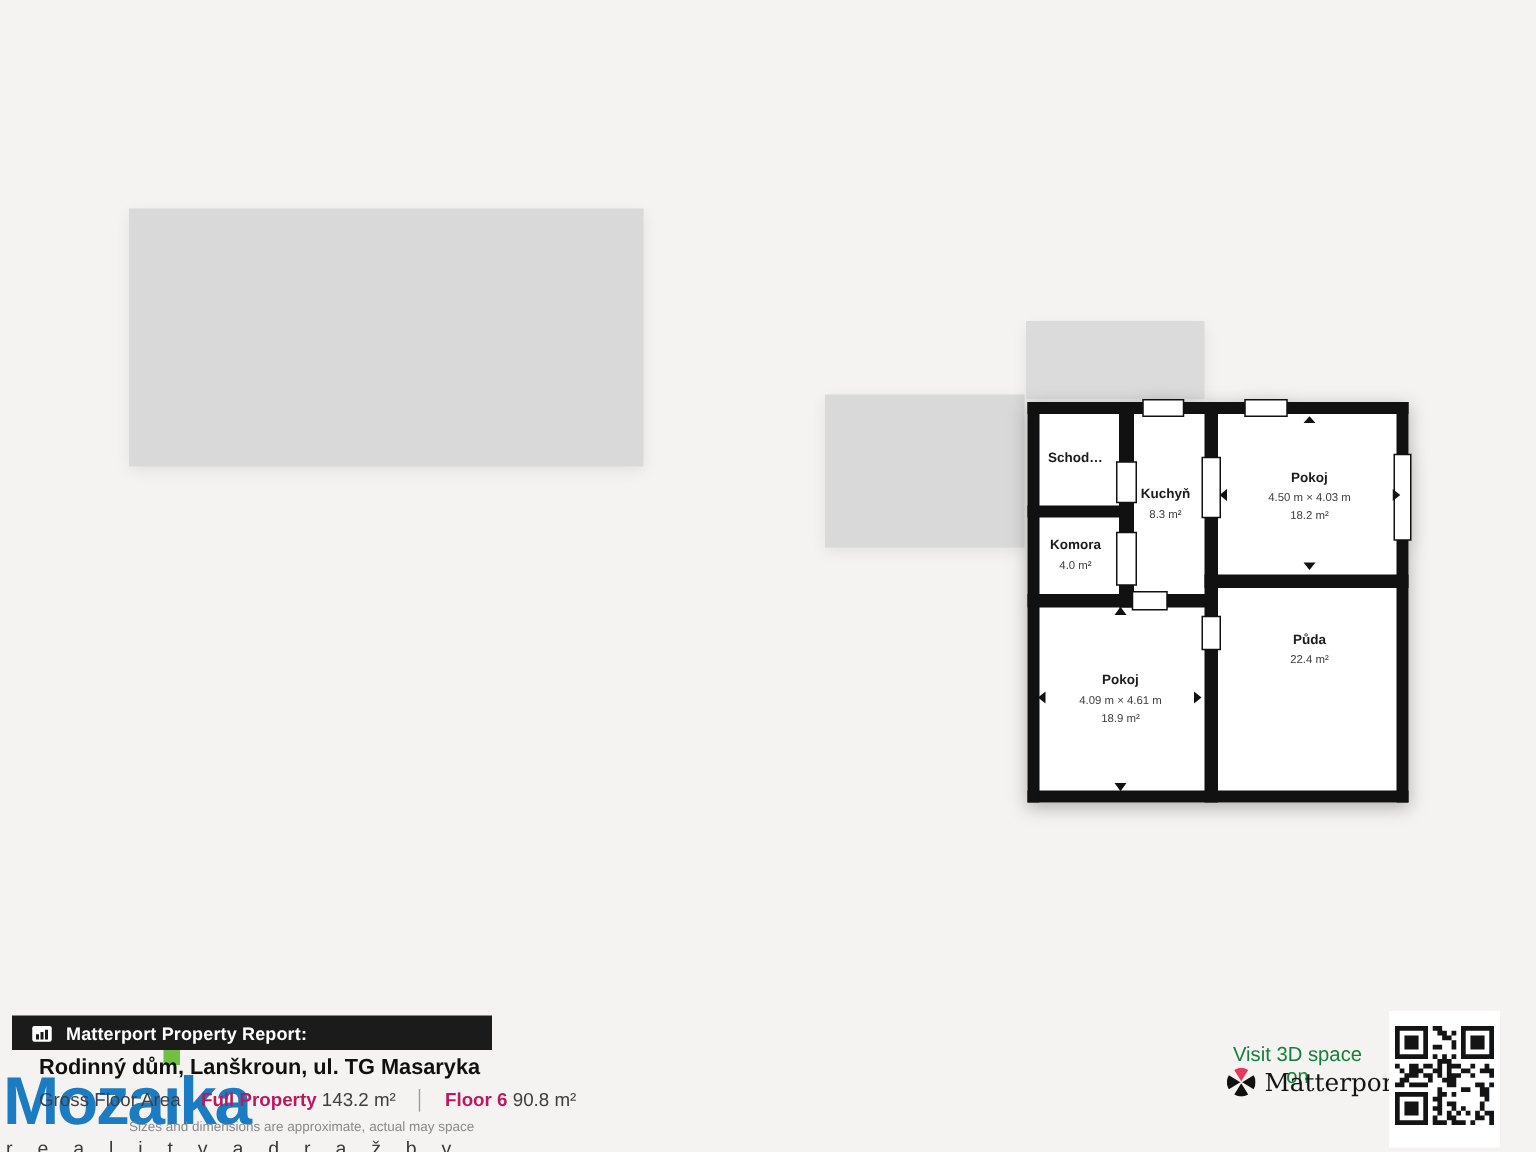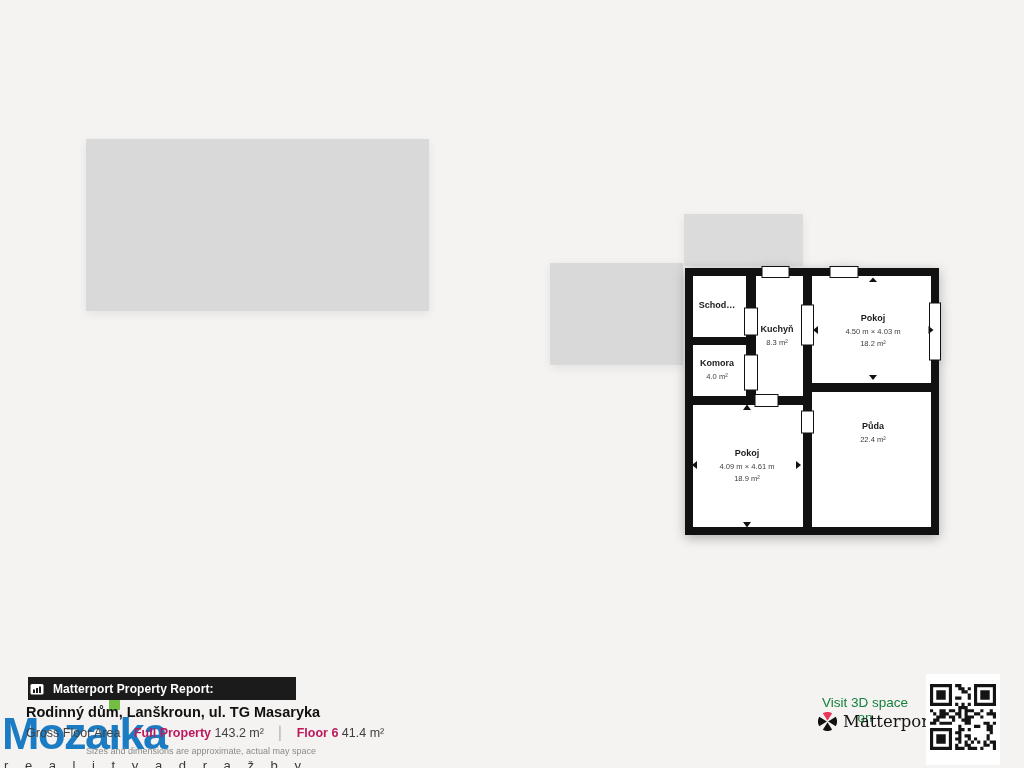--- a/index.html
+++ b/index.html
@@ -18,22 +18,22 @@
   .plan{position:absolute;left:685px;top:268px;width:254px;height:267px;overflow:visible;
         filter:drop-shadow(0 3px 6px rgba(0,0,0,.28));}
   .plan text{font-family:"Liberation Sans",sans-serif;}
   .room-name{font-size:9px;font-weight:700;fill:#1b1b1b;}
   .room-sub{font-size:7.6px;fill:#3d3d3d;}
   .wall{fill:#111;}
   .opening{fill:#fff;stroke:#111;stroke-width:1;}
   .door-arrow{fill:#111;}
 
   
-  .report-bar{left:28px;top:677px;width:268px;height:23px;background:#1b1b1b;color:#fff;
-              display:flex;align-items:center;gap:8px;padding-left:1px;box-sizing:border-box;z-index:5;}
+  .report-bar{left:8px;top:677px;width:320px;height:23px;background:#1b1b1b;color:#fff;
+              display:flex;align-items:center;gap:8px;padding-left:12px;box-sizing:border-box;z-index:5;}
   .report-bar-label{font-size:12px;font-weight:700;letter-spacing:.1px;}
   .report-title{left:26px;top:704px;font-size:14.5px;font-weight:700;color:#101010;z-index:5;text-align:center;}
   .report-stats{left:26px;top:726px;font-size:12.5px;color:#3f3f3f;z-index:5;white-space:nowrap;}
   .report-stats b{color:#be185d;}
   .stat-gap{display:inline-block;width:10px;}
   .stat-divider{color:#9a9a9a;margin:0 9px;font-weight:400;}
   .report-disclaimer{left:86px;top:746px;font-size:9px;color:#8a8a8a;z-index:5;}
 
   
   .brand{left:2px;top:711px;z-index:2;line-height:1;}
@@ -136,21 +136,21 @@
 </div>
 
 <div class="abs report-title">Rodinný dům, Lanškroun, ul. TG Masaryka</div>
 
 <div class="abs report-stats">
   <span>Gross Floor Area</span><span class="stat-gap"></span>
   <b>Full Property</b>
   <span>143.2 m²</span>
   <span class="stat-divider">│</span>
   <b>Floor 6</b>
-  <span>41.4 m²</span>
+  <span>90.8 m²</span>
 </div>
 
 <div class="abs report-disclaimer">Sizes and dimensions are approximate, actual may space</div>
 
 <div class="abs visit-label">Visit 3D space on</div>
 
 <div class="abs mp-row">
   <svg width="19" height="19" viewBox="0 0 18 18">
     <g stroke-linejoin="round">
       <path d="M9 8.4 L4.6 1.2 A8.6 8.6 0 0 1 13.4 1.2 Z" fill="#e9365a"></path>

